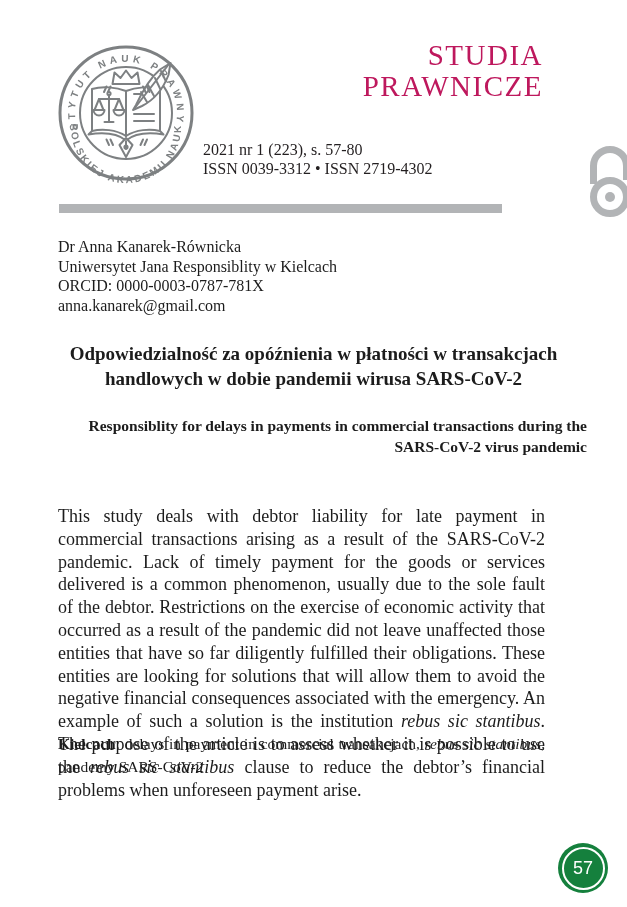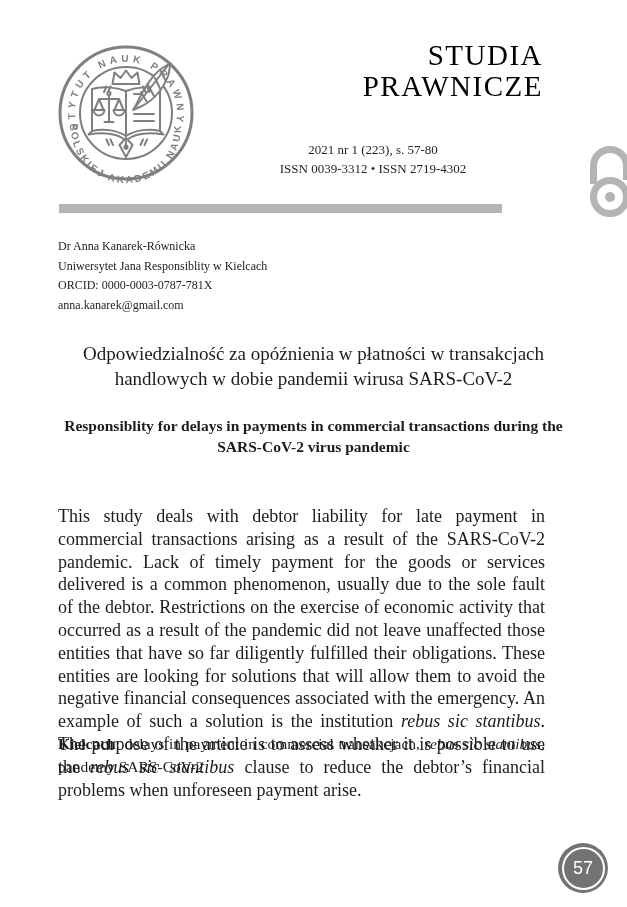--- a/index.html
+++ b/index.html
@@ -10,46 +10,46 @@
     overflow:hidden;
     font-family:"Liberation Serif", serif;
     color:#1c1c1c;
   }
   
   .seal{position:absolute;left:56px;top:42px;width:140px;height:142px;}
   .journal-title{
     position:absolute;top:40px;right:84px;width:230px;
     text-align:right;
     font-size:29px;line-height:31px;letter-spacing:1.5px;
-    color:#000000;
+    color:#be185d;
   }
   .journal-meta{
     position:absolute;top:141px;right:84px;width:340px;
-    text-align:center;
-    font-size:13px;line-height:18.5px;color:#231f20;
+    text-align:left;
+    font-size:16px;line-height:18.5px;color:#231f20;
   }
   .header-rule{
     position:absolute;left:59px;top:204px;width:443px;height:9px;
     background:#b2b4b6;
   }
   .oa-icon{position:absolute;left:587px;top:138px;width:46px;height:82px;}
   
   .author-block{
     position:absolute;left:58px;top:237px;width:420px;
-    font-size:12px;line-height:19.5px;
+    font-size:16px;line-height:19.5px;
   }
   
   .title-pl{
     position:absolute;left:40px;top:341px;width:547px;
-    text-align:center;font-weight:normal;
+    text-align:center;font-weight:bold;
     font-size:19px;line-height:25px;
   }
   .title-en{
     position:absolute;left:40px;top:415px;width:547px;
-    text-align:center;font-weight:bold;
+    text-align:right;font-weight:bold;
     font-size:15.5px;line-height:21px;
   }
   
   .abstract-heading{
     position:absolute;left:58px;top:484px;width:487px;
     font-weight:bold;font-size:16px;
   }
   .abstract-text{
     position:absolute;left:58px;top:505px;width:487px;
     font-size:18px;line-height:22.8px;
@@ -57,21 +57,21 @@
   }
   .keywords{
     position:absolute;left:58px;top:733px;width:487px;
     font-size:15.5px;line-height:22.8px;
     text-align:justify;
   }
   .keywords b{font-weight:bold;}
   
   .page-badge{
     position:absolute;left:558px;top:843px;width:50px;height:50px;
-    background:#737373;border-radius:50%;
+    background:#15803d;border-radius:50%;
   }
   .page-badge .ring{
     position:absolute;inset:3.5px;border:2.5px solid #ffffff;border-radius:50%;
     display:flex;align-items:center;justify-content:center;
   }
   .page-badge .num{
     color:#ffffff;font-family:"Liberation Sans",sans-serif;
     font-size:18px;line-height:1;
   }
   

